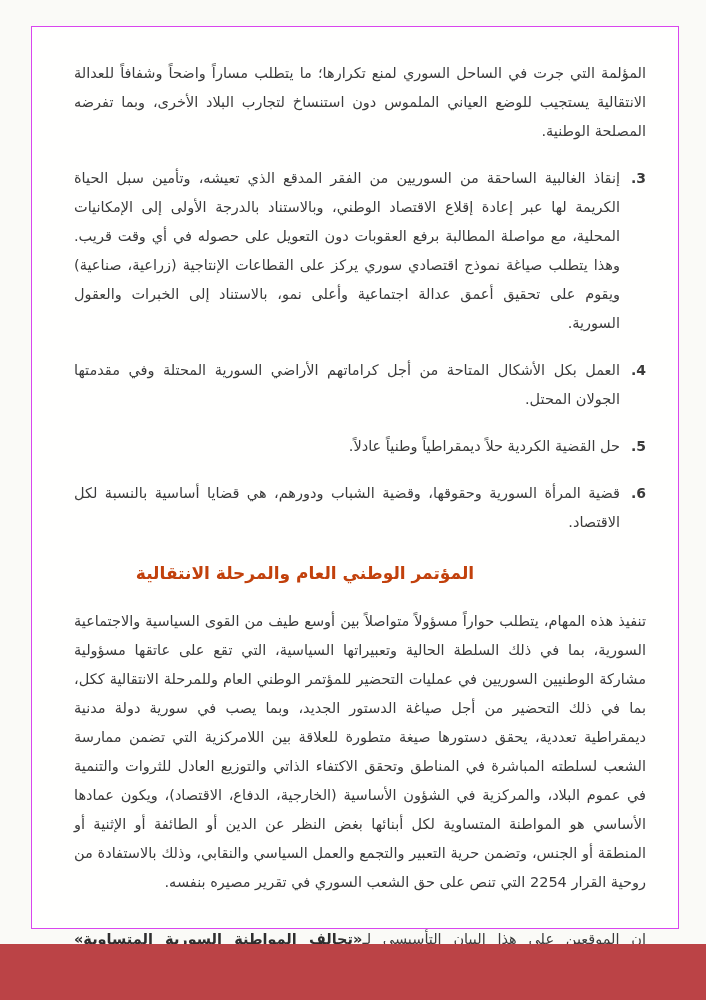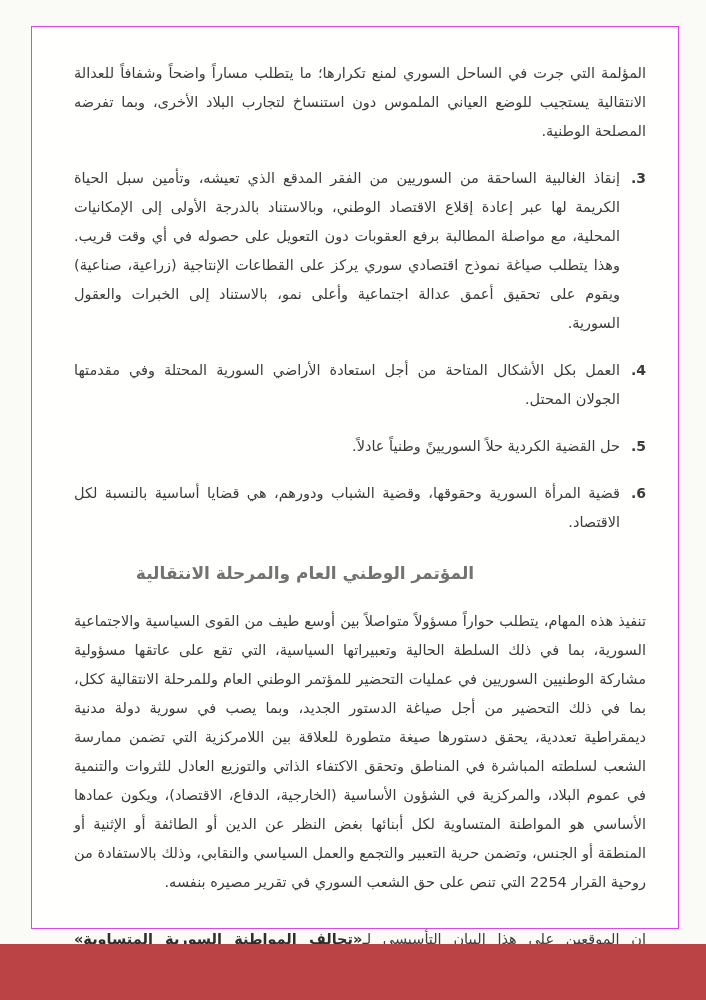--- a/index.html
+++ b/index.html
@@ -50,21 +50,21 @@
   .list-text {
     flex: 1;
   }
   .section-heading {
     font-weight: bold;
     font-size: 17px;
     text-align: center;
     margin: 26px 0 24px 0;
     position: relative;
     transform: translateX(-55px);
-    color: #737373;
+    color: #c2410c;
   }
   .closing {
     margin-top: 28px;
   }
   .closing .bold-seg {
     font-weight: bold;
     color: #2e2e2e;
   }
   .red-band {
     position: absolute;
@@ -84,26 +84,26 @@
 
     <p class="body-text intro">المؤلمة التي جرت في الساحل السوري لمنع تكرارها؛ ما يتطلب مساراً واضحاً وشفافاً للعدالة الانتقالية يستجيب للوضع العياني الملموس دون استنساخ لتجارب البلاد الأخرى، وبما تفرضه المصلحة الوطنية.</p>
 
     <div class="list-item">
       <span class="list-number">3.</span>
       <p class="body-text list-text">إنقاذ الغالبية الساحقة من السوريين من الفقر المدقع الذي تعيشه، وتأمين سبل الحياة الكريمة لها عبر إعادة إقلاع الاقتصاد الوطني، وبالاستناد بالدرجة الأولى إلى الإمكانيات المحلية، مع مواصلة المطالبة برفع العقوبات دون التعويل على حصوله في أي وقت قريب. وهذا يتطلب صياغة نموذج اقتصادي سوري يركز على القطاعات الإنتاجية (زراعية، صناعية) ويقوم على تحقيق أعمق عدالة اجتماعية وأعلى نمو، بالاستناد إلى الخبرات والعقول السورية.</p>
     </div>
 
     <div class="list-item">
       <span class="list-number">4.</span>
-      <p class="body-text list-text">العمل بكل الأشكال المتاحة من أجل استعادة الأراضي السورية المحتلة وفي مقدمتها الجولان المحتل.</p>
+      <p class="body-text list-text">العمل بكل الأشكال المتاحة من أجل كراماتهم الأراضي السورية المحتلة وفي مقدمتها الجولان المحتل.</p>
     </div>
 
     <div class="list-item">
       <span class="list-number">5.</span>
-      <p class="body-text list-text">حل القضية الكردية حلاً السوريينً وطنياً عادلاً.</p>
+      <p class="body-text list-text">حل القضية الكردية حلاً ديمقراطياً وطنياً عادلاً.</p>
     </div>
 
     <div class="list-item">
       <span class="list-number">6.</span>
       <p class="body-text list-text">قضية المرأة السورية وحقوقها، وقضية الشباب ودورهم، هي قضايا أساسية بالنسبة لكل الاقتصاد.</p>
     </div>
 
     <h2 class="section-heading">المؤتمر الوطني العام والمرحلة الانتقالية</h2>
 
     <p class="body-text">تنفيذ هذه المهام، يتطلب حواراً مسؤولاً متواصلاً بين أوسع طيف من القوى السياسية والاجتماعية السورية، بما في ذلك السلطة الحالية وتعبيراتها السياسية، التي تقع على عاتقها مسؤولية مشاركة الوطنيين السوريين في عمليات التحضير للمؤتمر الوطني العام وللمرحلة الانتقالية ككل، بما في ذلك التحضير من أجل صياغة الدستور الجديد، وبما يصب في سورية دولة مدنية ديمقراطية تعددية، يحقق دستورها صيغة متطورة للعلاقة بين اللامركزية التي تضمن ممارسة الشعب لسلطته المباشرة في المناطق وتحقق الاكتفاء الذاتي والتوزيع العادل للثروات والتنمية في عموم البلاد، والمركزية في الشؤون الأساسية (الخارجية، الدفاع، الاقتصاد)، ويكون عمادها الأساسي هو المواطنة المتساوية لكل أبنائها بغض النظر عن الدين أو الطائفة أو الإثنية أو المنطقة أو الجنس، وتضمن حرية التعبير والتجمع والعمل السياسي والنقابي، وذلك بالاستفادة من روحية القرار 2254 التي تنص على حق الشعب السوري في تقرير مصيره بنفسه.</p>

